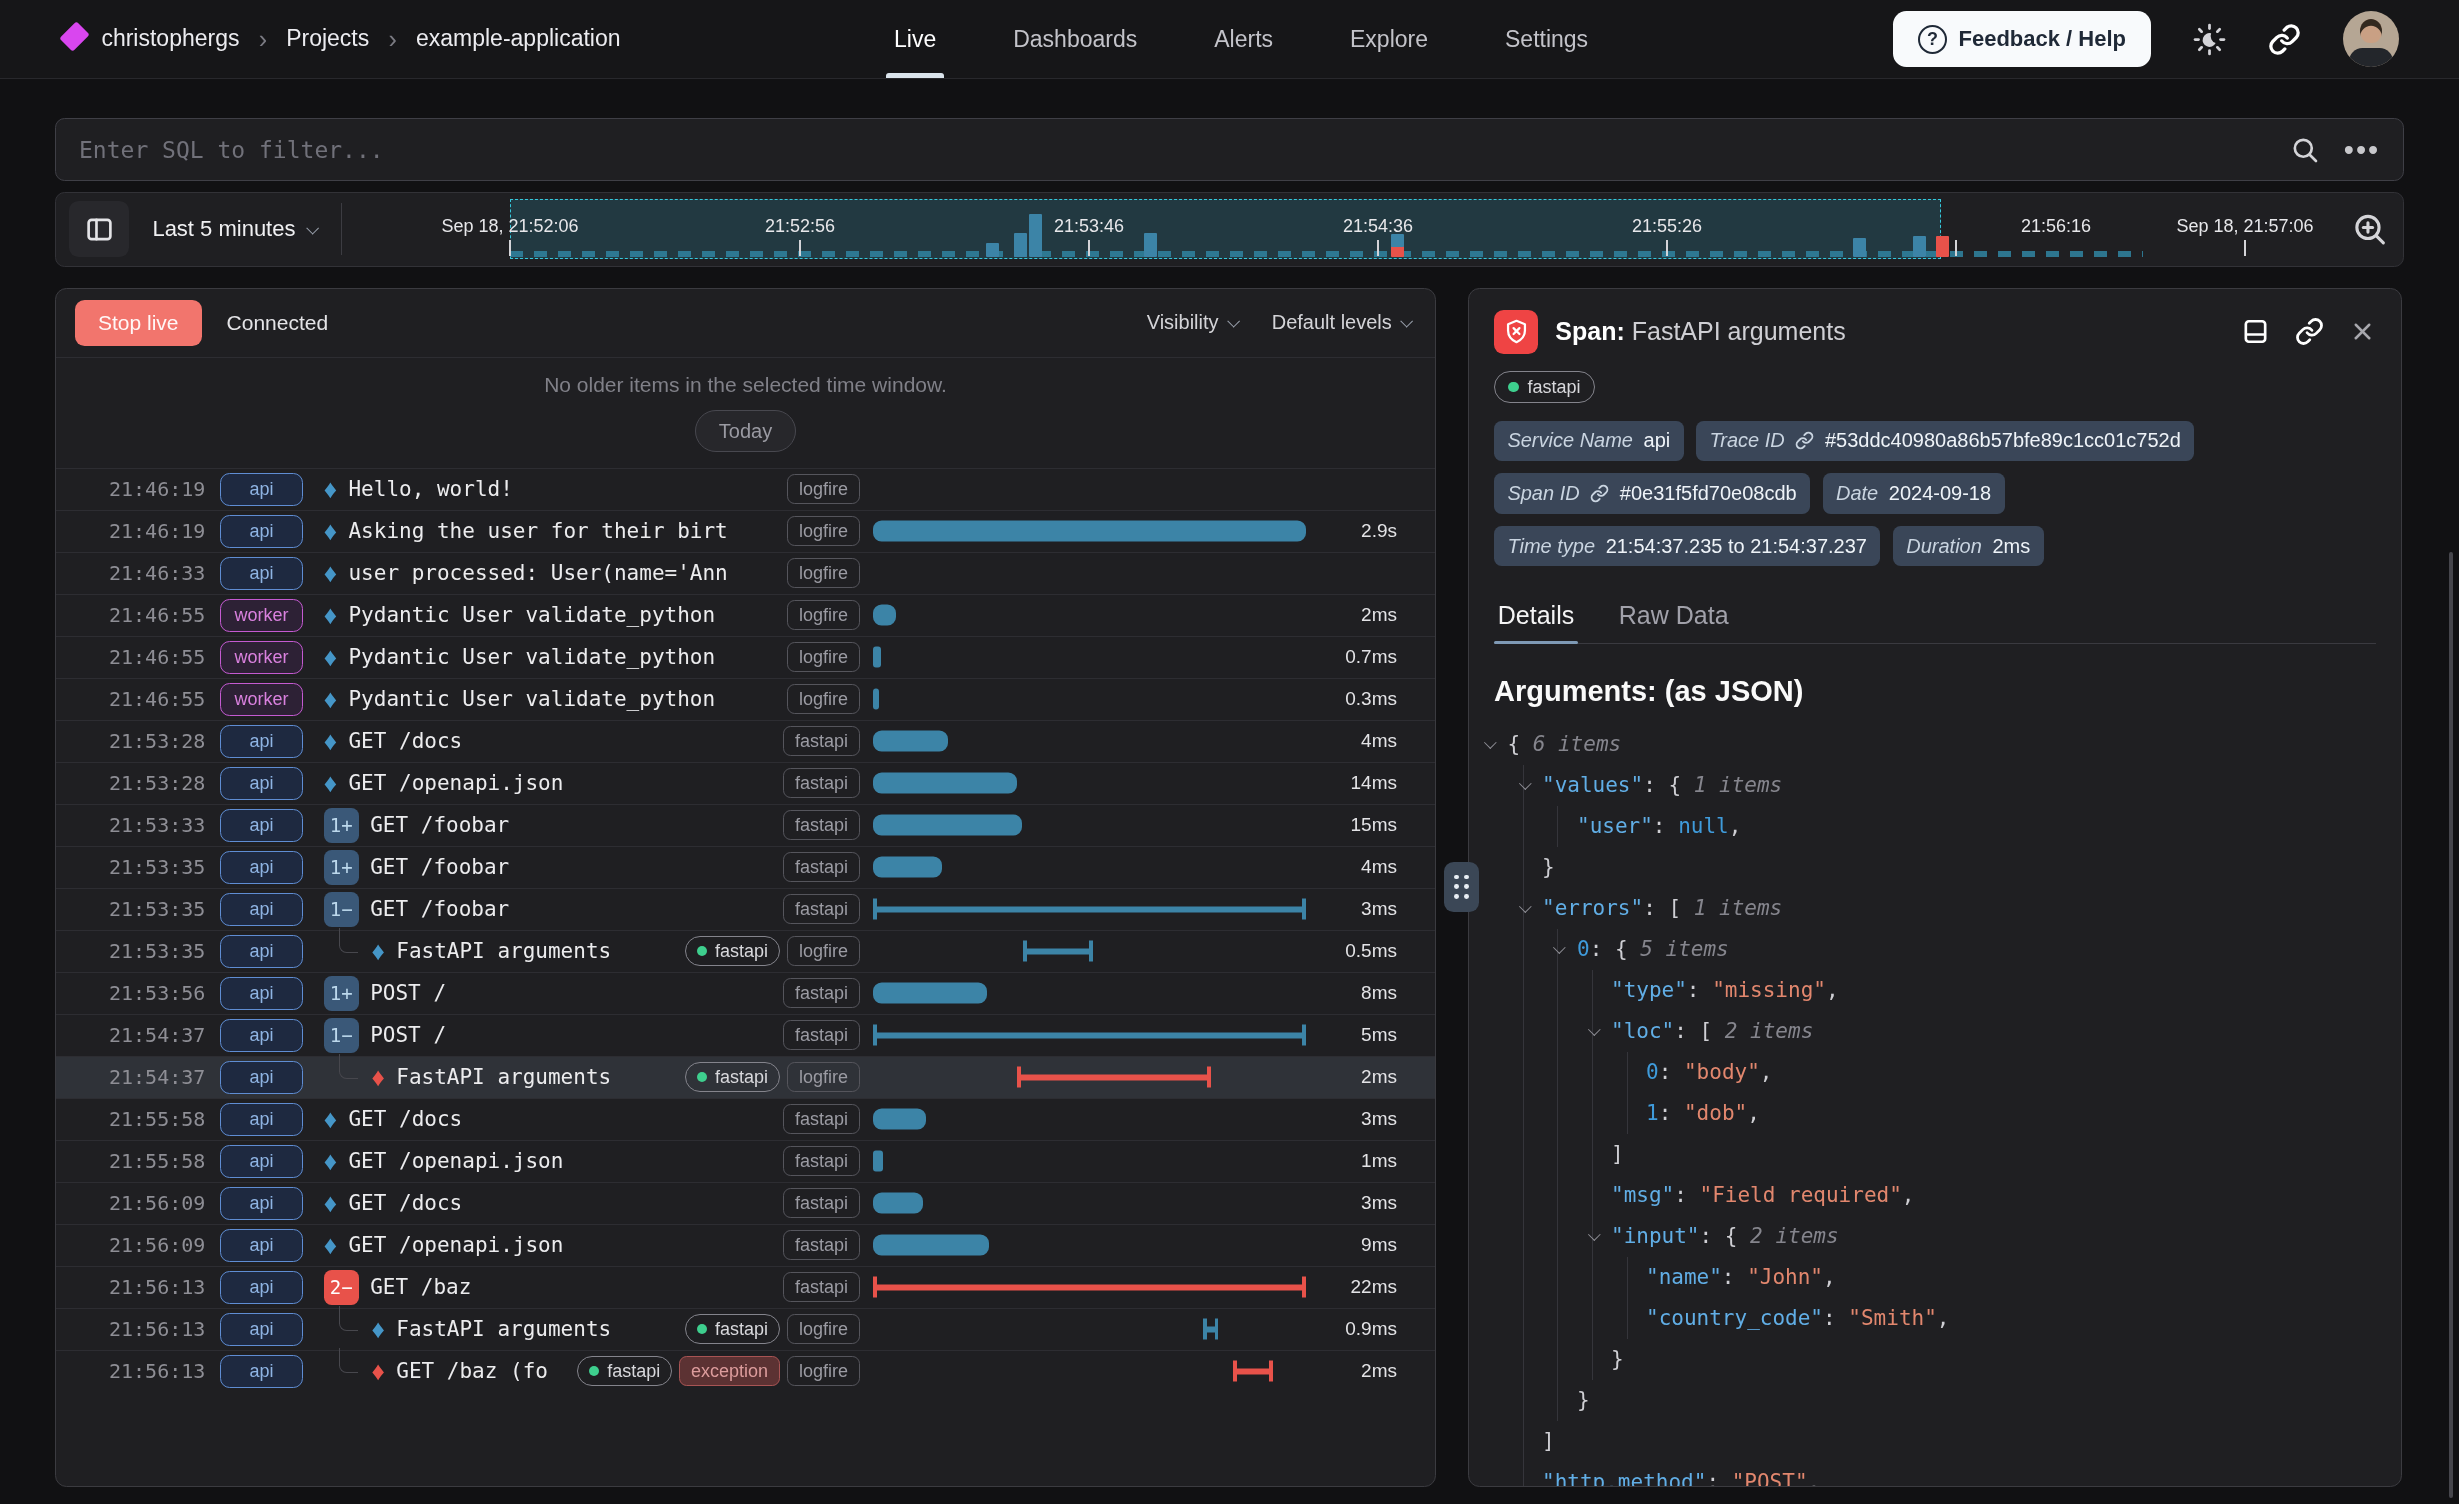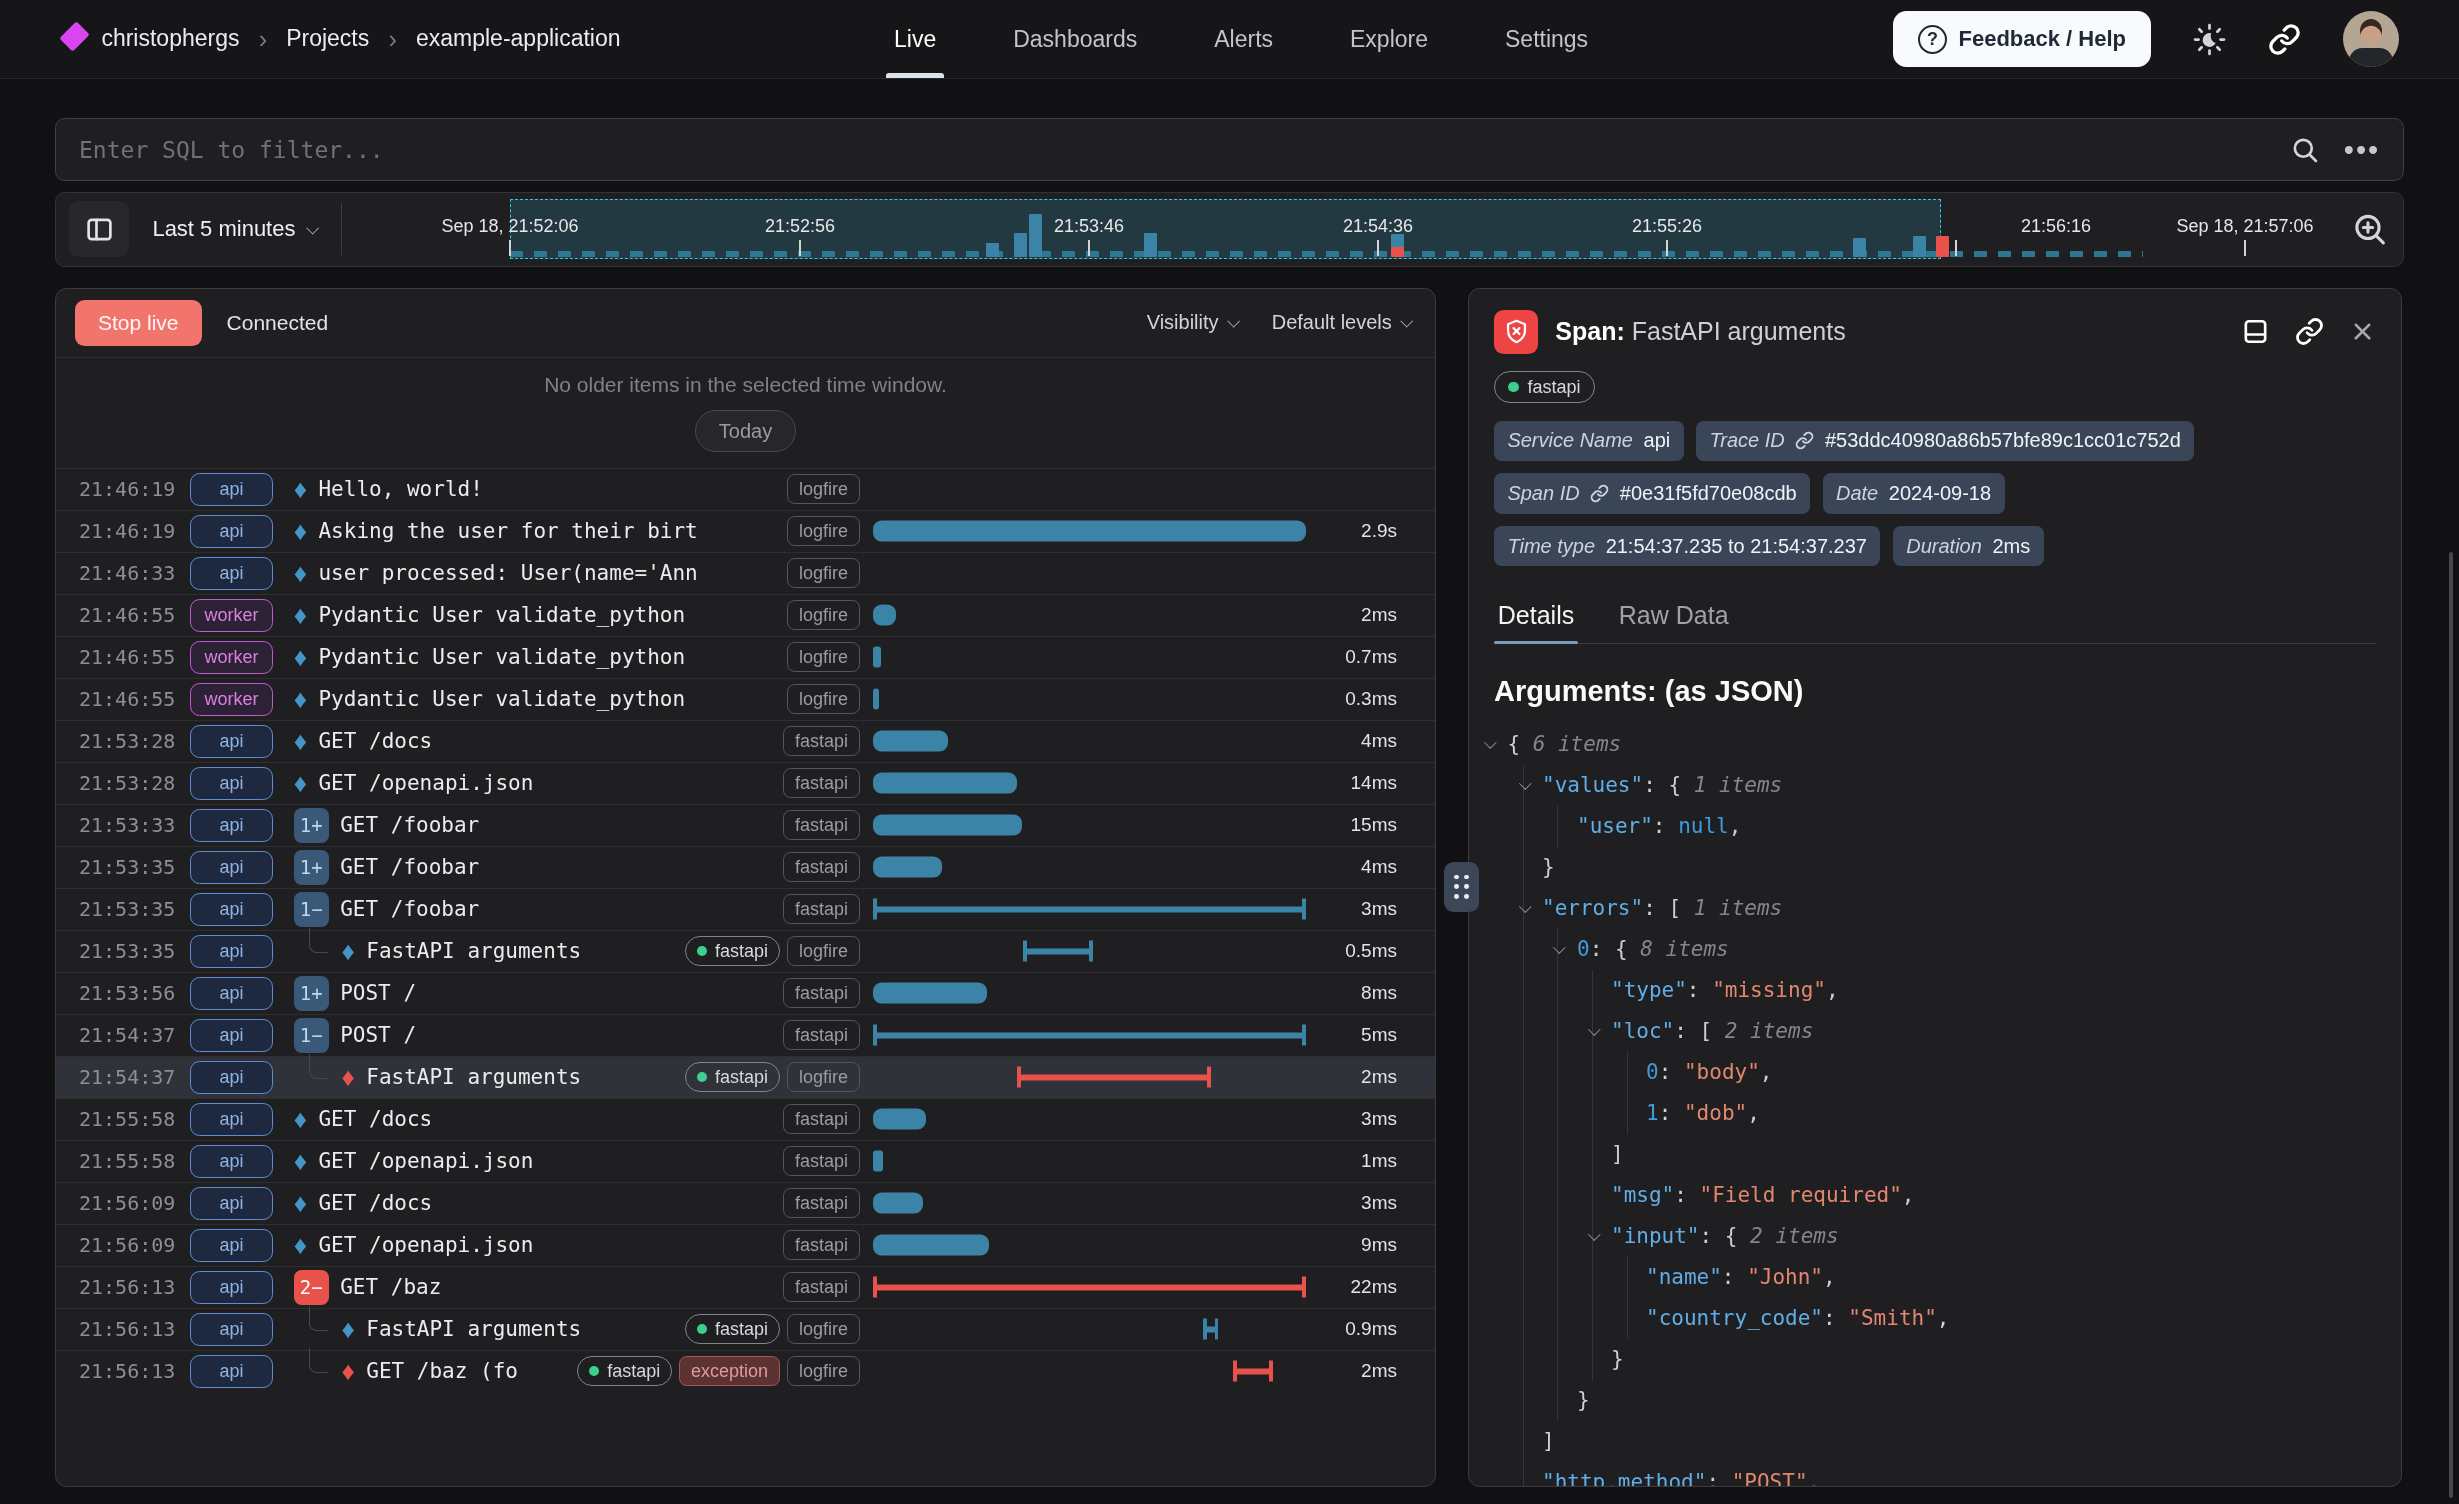--- a/index.html
+++ b/index.html
@@ -55,21 +55,21 @@
   .stop-live { background:#f2756d; color:#fff7f7; border:none; border-radius:9.6px; height:46px; padding:0 23px; font-size:21px; font-family:"Liberation Sans",sans-serif; cursor:pointer; }
   .connected { margin-left:25px; font-size:21px; color:#e4e4e7; }
   .lp-header .spacer { flex:1; }
   .lp-drop { display:flex; align-items:center; gap:9.6px; font-size:20px; color:#d4d4d8; margin-left:35px; cursor:pointer; }
   .chev-down { width:8.6px; height:8.6px; border-right:1.9px solid #9ca3af; border-bottom:1.9px solid #9ca3af; transform:rotate(45deg) translateY(-1.9px); }
   .lp-body { flex:1; overflow:hidden; }
   .empty-block { height:110px; display:flex; flex-direction:column; align-items:center; justify-content:center; gap:13.4px; }
   .empty-msg { color:#808088; font-size:21px; }
   .today-btn { background:#27272b; border:1.4px solid #48484f; color:#9a9aa2; border-radius:960px; height:42px; padding:0 23px; font-size:20px; cursor:pointer; }
 
-  .row { height:42px; display:flex; align-items:center; border-top:1px solid #2d2d32; padding-left:23px; padding-right:38px; cursor:pointer; }
+  .row { height:42px; display:flex; align-items:center; border-top:1px solid #2d2d32; padding-left:53px; padding-right:38px; cursor:pointer; }
   .row.selected { background:#2f3238; }
   .cell-time { width:111px; font-family:"DejaVu Sans Mono",monospace; font-size:20px; color:#8e8e95; flex-shrink:0; }
   .cell-svc { width:96px; flex-shrink:0; }
   .svc-pill { width:83px; height:33px; border-radius:9.6px; display:flex; align-items:center; justify-content:center; font-size:18px; }
   .svc-api { background:#1e2940; border:1.4px solid #5f8dd3; color:#8fb4e3; }
   .svc-worker { background:#2d2135; border:1.4px solid #c45ad1; color:#d981de; }
   .cell-content { flex:1; display:flex; align-items:center; gap:11.5px; min-width:0; margin-left:7.7px; position:relative; }
   .tree-conn { width:19px; height:25px; border-left:1.9px solid #47474d; border-bottom:1.9px solid #47474d; border-bottom-left-radius:7.7px; margin:-21px 1.9px 0 15.4px; flex-shrink:0; }
   .diamond { font-size:26px; line-height:0; flex-shrink:0; }
   .diamond.info { color:#4596c8; }
@@ -814,21 +814,21 @@
         <div class="rp-tab active">Details</div>
         <div class="rp-tab">Raw Data</div>
       </div>
     <div class="rp-heading">Arguments: (as JSON)</div>
     <div class="rp-json" id="rp-json">
         <div class="jline" style="padding-left: 13.4px;"><div class="jchev" style="left: -7.7px;"></div><span class="jp">{ </span><span class="ji">6 items</span></div>
         <div class="jline" style="padding-left: 48px;"><div class="jguide" style="left: 29px;"></div><div class="jchev" style="left: 27px;"></div><span class="jk">"values"</span><span class="jp">: { </span><span class="ji">1 items</span></div>
         <div class="jline" style="padding-left: 83px;"><div class="jguide" style="left: 29px;"></div><div class="jguide" style="left: 63px;"></div><span class="jk">"user"</span><span class="jp">: </span><span class="jn">null</span><span class="jp">,</span></div>
         <div class="jline" style="padding-left: 48px;"><div class="jguide" style="left: 29px;"></div><span class="jp">}</span></div>
         <div class="jline" style="padding-left: 48px;"><div class="jguide" style="left: 29px;"></div><div class="jchev" style="left: 27px;"></div><span class="jk">"errors"</span><span class="jp">: [ </span><span class="ji">1 items</span></div>
-        <div class="jline" style="padding-left: 83px;"><div class="jguide" style="left: 29px;"></div><div class="jguide" style="left: 63px;"></div><div class="jchev" style="left: 61px;"></div><span class="jn">0</span><span class="jp">: { </span><span class="ji">8 items</span></div>
+        <div class="jline" style="padding-left: 83px;"><div class="jguide" style="left: 29px;"></div><div class="jguide" style="left: 63px;"></div><div class="jchev" style="left: 61px;"></div><span class="jn">0</span><span class="jp">: { </span><span class="ji">5 items</span></div>
         <div class="jline" style="padding-left: 117px;"><div class="jguide" style="left: 29px;"></div><div class="jguide" style="left: 63px;"></div><div class="jguide" style="left: 98px;"></div><span class="jk">"type"</span><span class="jp">: </span><span class="js">"missing"</span><span class="jp">,</span></div>
         <div class="jline" style="padding-left: 117px;"><div class="jguide" style="left: 29px;"></div><div class="jguide" style="left: 63px;"></div><div class="jguide" style="left: 98px;"></div><div class="jchev" style="left: 96px;"></div><span class="jk">"loc"</span><span class="jp">: [ </span><span class="ji">2 items</span></div>
         <div class="jline" style="padding-left: 152px;"><div class="jguide" style="left: 29px;"></div><div class="jguide" style="left: 63px;"></div><div class="jguide" style="left: 98px;"></div><div class="jguide" style="left: 133px;"></div><span class="jn">0</span><span class="jp">: </span><span class="js">"body"</span><span class="jp">,</span></div>
         <div class="jline" style="padding-left: 152px;"><div class="jguide" style="left: 29px;"></div><div class="jguide" style="left: 63px;"></div><div class="jguide" style="left: 98px;"></div><div class="jguide" style="left: 133px;"></div><span class="jn">1</span><span class="jp">: </span><span class="js">"dob"</span><span class="jp">,</span></div>
         <div class="jline" style="padding-left: 117px;"><div class="jguide" style="left: 29px;"></div><div class="jguide" style="left: 63px;"></div><div class="jguide" style="left: 98px;"></div><span class="jp">]</span></div>
         <div class="jline" style="padding-left: 117px;"><div class="jguide" style="left: 29px;"></div><div class="jguide" style="left: 63px;"></div><div class="jguide" style="left: 98px;"></div><span class="jk">"msg"</span><span class="jp">: </span><span class="js">"Field required"</span><span class="jp">,</span></div>
         <div class="jline" style="padding-left: 117px;"><div class="jguide" style="left: 29px;"></div><div class="jguide" style="left: 63px;"></div><div class="jguide" style="left: 98px;"></div><div class="jchev" style="left: 96px;"></div><span class="jk">"input"</span><span class="jp">: { </span><span class="ji">2 items</span></div>
         <div class="jline" style="padding-left: 152px;"><div class="jguide" style="left: 29px;"></div><div class="jguide" style="left: 63px;"></div><div class="jguide" style="left: 98px;"></div><div class="jguide" style="left: 133px;"></div><span class="jk">"name"</span><span class="jp">: </span><span class="js">"John"</span><span class="jp">,</span></div>
         <div class="jline" style="padding-left: 152px;"><div class="jguide" style="left: 29px;"></div><div class="jguide" style="left: 63px;"></div><div class="jguide" style="left: 98px;"></div><div class="jguide" style="left: 133px;"></div><span class="jk">"country_code"</span><span class="jp">: </span><span class="js">"Smith"</span><span class="jp">,</span></div>
         <div class="jline" style="padding-left: 117px;"><div class="jguide" style="left: 29px;"></div><div class="jguide" style="left: 63px;"></div><div class="jguide" style="left: 98px;"></div><span class="jp">}</span></div>

